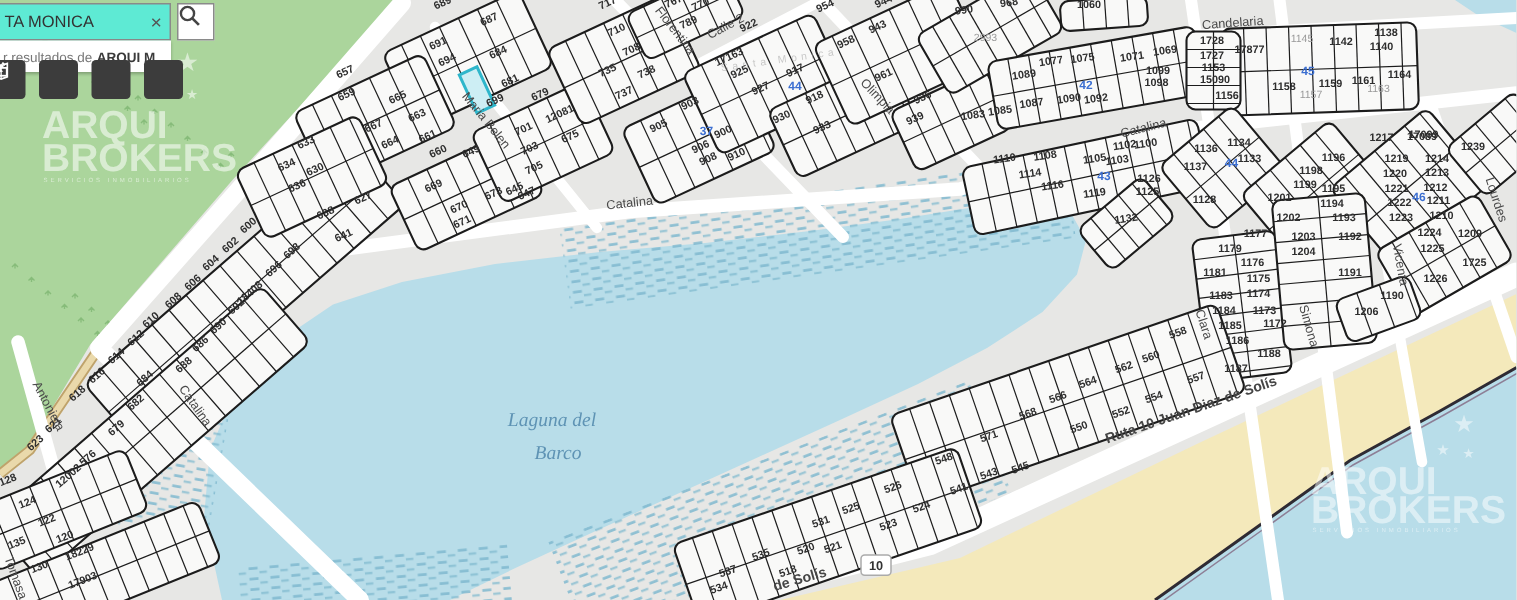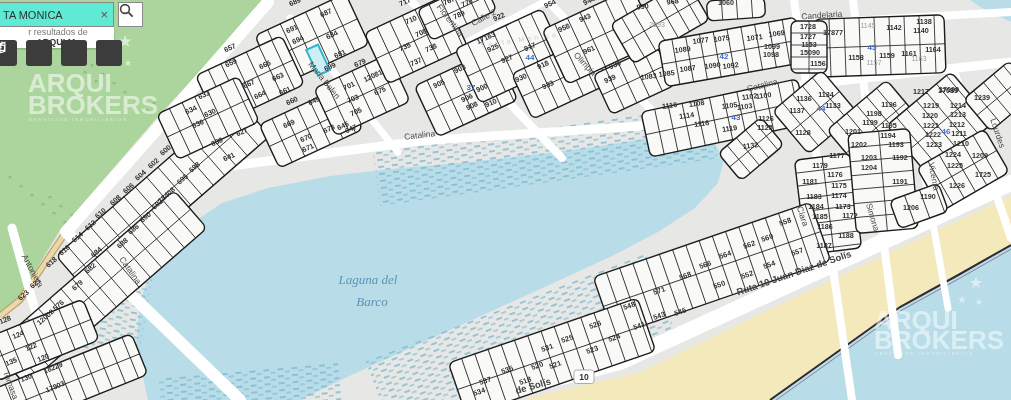--- a/index.html
+++ b/index.html
@@ -19,21 +19,21 @@
   .search-box{position:absolute;left:0;top:2px;width:114px;height:25px;background:#5eead4;
     border:1px solid #8a8a8a;border-left:none;display:flex;align-items:center;box-sizing:border-box;}
   .search-box input{border:none;outline:none;flex:1;min-width:0;font:11px "Liberation Sans",sans-serif;
     color:#333;padding:0 0 0 3px;background:transparent;}
   .clear{color:#555;font-size:13px;padding:0 5px 0 2px;cursor:pointer;line-height:1;}
   .mag{position:absolute;left:118px;top:2px;width:25px;height:25px;background:#fff;
     border:1px solid #8a8a8a;padding:0;cursor:pointer;display:flex;align-items:center;justify-content:center;}
   .suggest{position:absolute;left:0;top:27px;width:114px;height:21px;background:#fff;
     box-shadow:0 1px 2px rgba(0,0,0,.25);font:9px "Liberation Sans",sans-serif;color:#777;
     display:flex;align-items:center;padding-left:2px;box-sizing:border-box;white-space:nowrap;
-    overflow:hidden;cursor:pointer;flex-direction:column;}
+    overflow:hidden;cursor:pointer;}
   .suggest b{color:#3a3a3a;margin-left:3px;}
   .tools{position:absolute;left:-9px;top:40px;display:flex;gap:9px;}
   .tbtn{width:26px;height:26px;background:#3c3c3c;border:none;border-radius:3px;cursor:pointer;
     display:flex;align-items:center;justify-content:center;padding:0;}
   .tbtn svg{display:block;}
 </style>
 </head>
 <body>
 
 <div class="stage">

